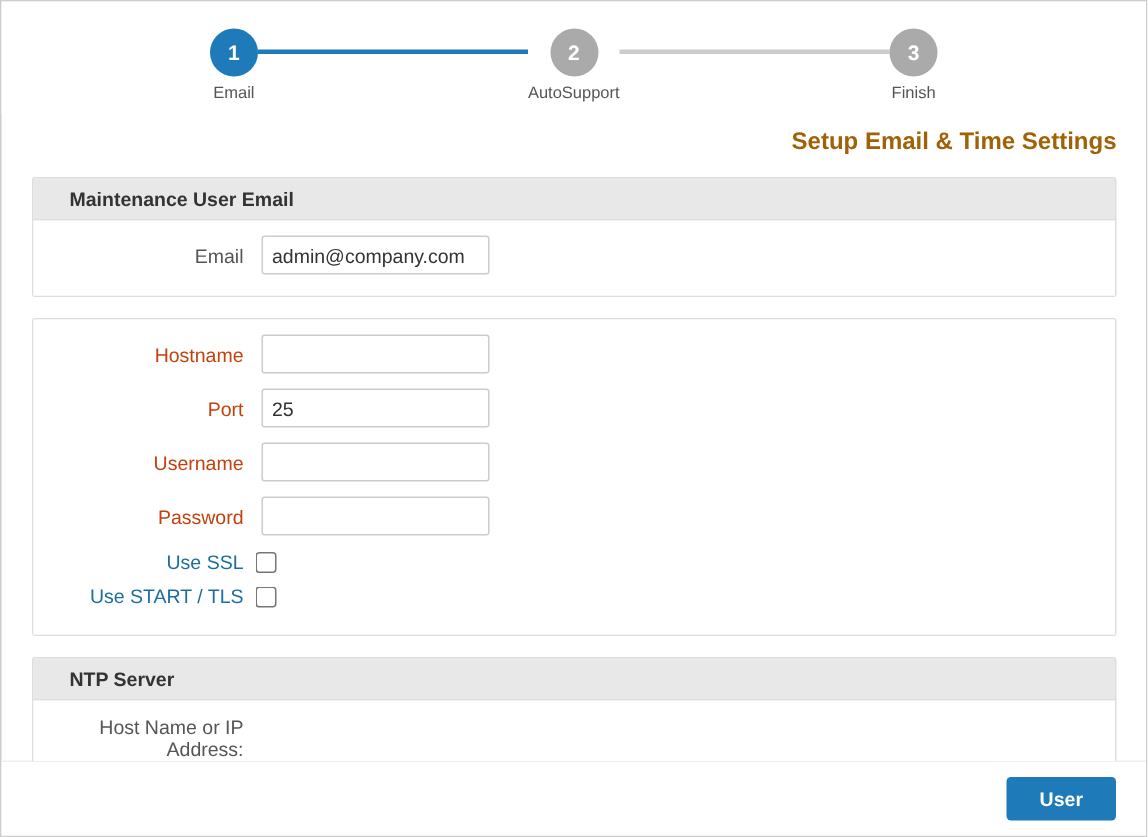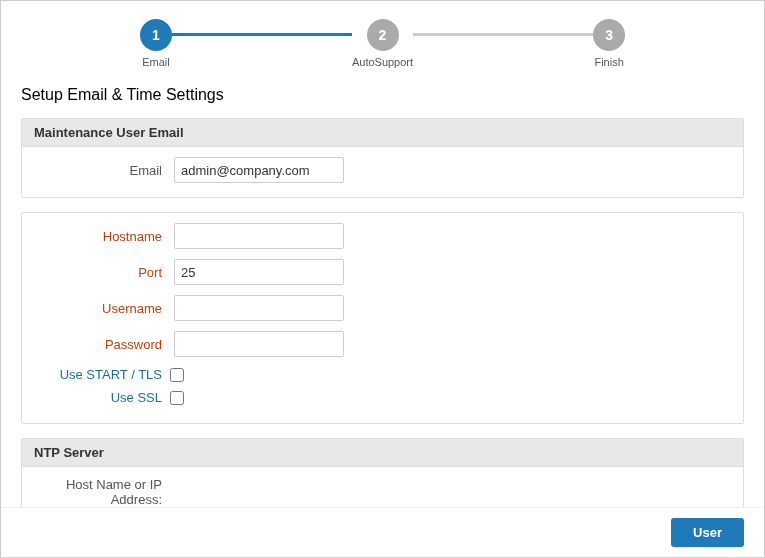--- a/index.html
+++ b/index.html
@@ -73,34 +73,35 @@
 
     
     .content {
       flex: 1;
       padding: 10px 20px 10px 20px;
       overflow-y: auto;
     }
 
     .page-title {
       font-size: 16px;
-      font-weight: normal;
-      color: #000000;
+      font-weight: bold;
+      color: #a16207;
       margin-bottom: 14px;
+      text-align: right;
     }
 
     
     .section {
       border: 1px solid #ddd;
       border-radius: 2px;
       margin-bottom: 14px;
     }
     .section-header {
       background: #e8e8e8;
-      padding: 6px 12px;
+      padding: 6px 24px;
       font-weight: bold;
       font-size: 13px;
       color: #333;
       border-bottom: 1px solid #ddd;
     }
     .section-body {
       padding: 10px 20px;
       background: #fff;
     }
 
@@ -121,21 +122,21 @@
       color: #c2410c;
       flex-shrink: 0;
     }
     .form-label.dark {
       color: #555;
     }
     .form-input {
       border: 1px solid #ccc;
       padding: 4px 6px;
       font-size: 13px;
-      width: 170px;
+      width: 152px;
       height: 26px;
       border-radius: 2px;
       outline: none;
       color: #333;
     }
 
     .checkbox-row {
       display: flex;
       align-items: center;
       margin-bottom: 8px;
@@ -227,25 +228,25 @@
         </div>
         <div class="form-row">
           <label class="form-label">Username</label>
           <input class="form-input" type="text" style="">
         </div>
         <div class="form-row">
           <label class="form-label">Password</label>
           <input class="form-input" type="password" style="">
         </div>
         <div class="checkbox-row">
+          <label class="checkbox-label">Use SSL</label>
+          <input class="checkbox-input" type="checkbox" style="">
+        </div>
+        <div class="checkbox-row">
           <label class="checkbox-label">Use START / TLS</label>
-          <input class="checkbox-input" type="checkbox" style="">
-        </div>
-        <div class="checkbox-row">
-          <label class="checkbox-label">Use SSL</label>
           <input class="checkbox-input" type="checkbox" style="">
         </div>
       </div>
     </div>
 
     <div class="section">
       <div class="section-header">NTP Server</div>
       <div class="section-body">
         <div class="form-row">
           <label class="form-label dark">Host Name or IP Address:</label>

